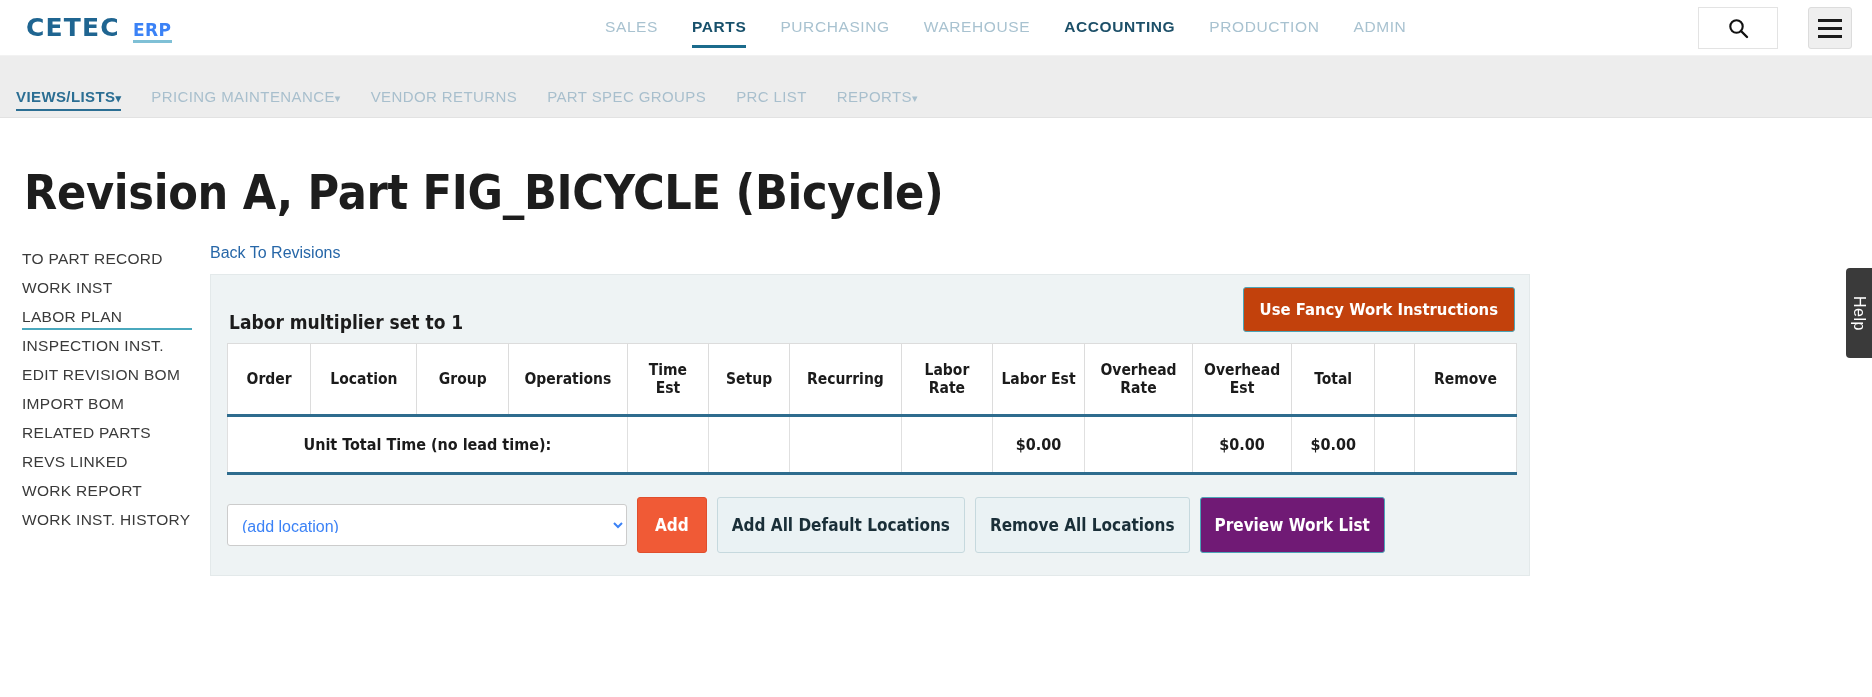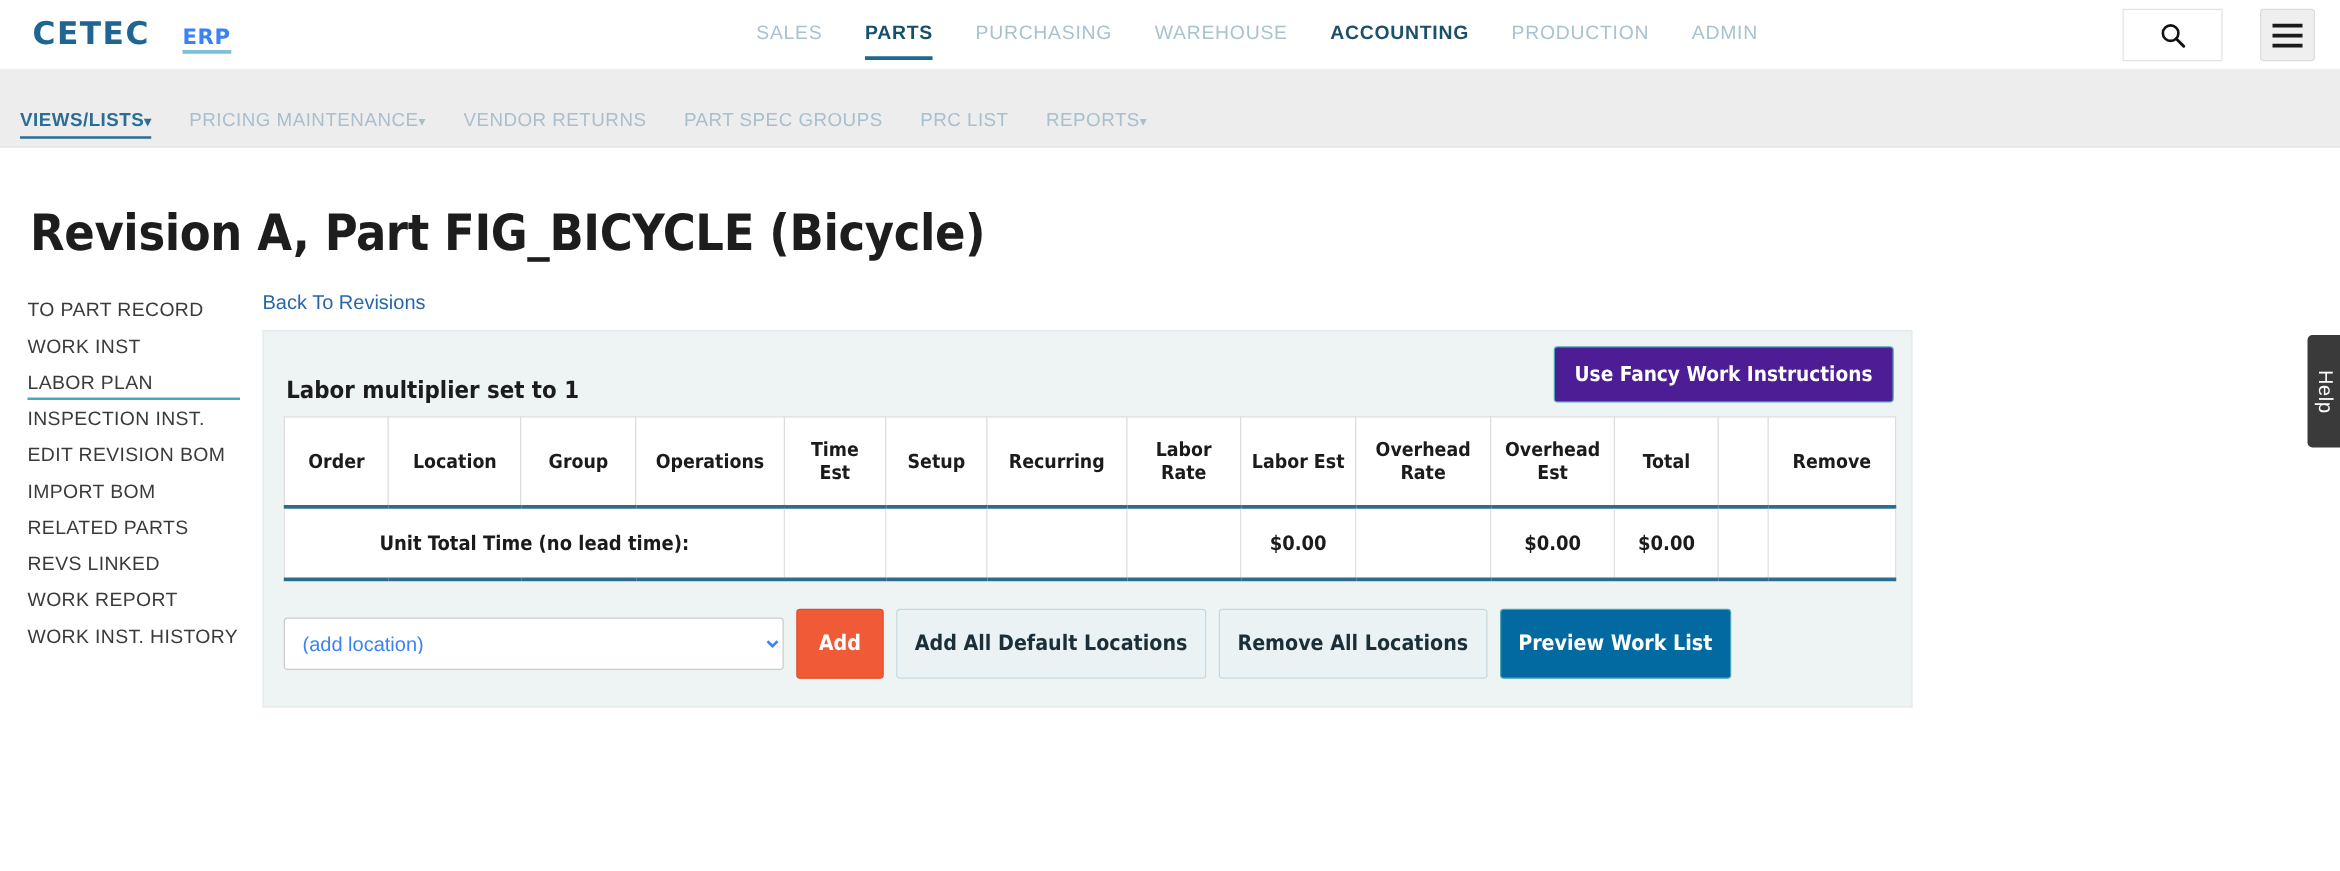--- a/index.html
+++ b/index.html
@@ -18,21 +18,21 @@
     background:#ffffff;
     display:flex;
     align-items:center;
     position:relative;
     border-bottom:1px solid #f2f2f2;
   }
   .logo{
     margin-left:26px;
     display:flex;
     align-items:baseline;
-    gap:26px;
+    gap:13px;
   }
   .logo-cetec{
     font-family:"DejaVu Sans", sans-serif;
     font-weight:bold;
     font-size:25px;
     letter-spacing:1.2px;
     color:#1f6591;
   }
   .logo-erp{
     font-family:"DejaVu Sans", sans-serif;
@@ -138,21 +138,21 @@
     left:0; right:0; bottom:6px;
     height:2px;
     background:#2b6e93;
   }
   .caret{ font-size:11px; }
 
   
   .page-title{
     font-family:"DejaVu Sans Condensed","Liberation Sans", sans-serif;
     font-weight:bold;
-    font-size:40px;
+    font-size:48px;
     color:#1d1d1d;
     margin:46px 0 0 24px;
     letter-spacing:-0.3px;
   }
 
   
   .content{
     display:flex;
     margin-top:24px;
   }
@@ -195,21 +195,21 @@
     background:#eef3f4;
     border:1px solid #e3e9ea;
     padding:18px 16px 22px 16px;
     position:relative;
     width:1320px;
   }
   .fancy-btn{
     position:absolute;
     right:14px;
     top:12px;
-    background:#4c1d95;
+    background:#c2410c;
     border:1px solid #4ca5b7;
     color:#ffffff;
     font-family:"DejaVu Sans Condensed","Liberation Sans", sans-serif;
     font-weight:bold;
     font-size:16.5px;
     padding:12px 16px;
     border-radius:3px;
     cursor:pointer;
   }
   .multiplier{
@@ -283,21 +283,21 @@
     border:1px solid #e04e2c;
     color:#ffffff;
     padding:0 17px;
   }
   .btn-outline{
     background:#eaf2f4;
     border:1px solid #c6d9de;
     color:#1a2f38;
   }
   .btn-teal{
-    background:#0369a1;
+    background:#701a75;
     border:1px solid #4ca5b7;
     color:#ffffff;
   }
 
   
   .help-tab{
     position:absolute;
     right:0;
     top:268px;
     width:26px;

